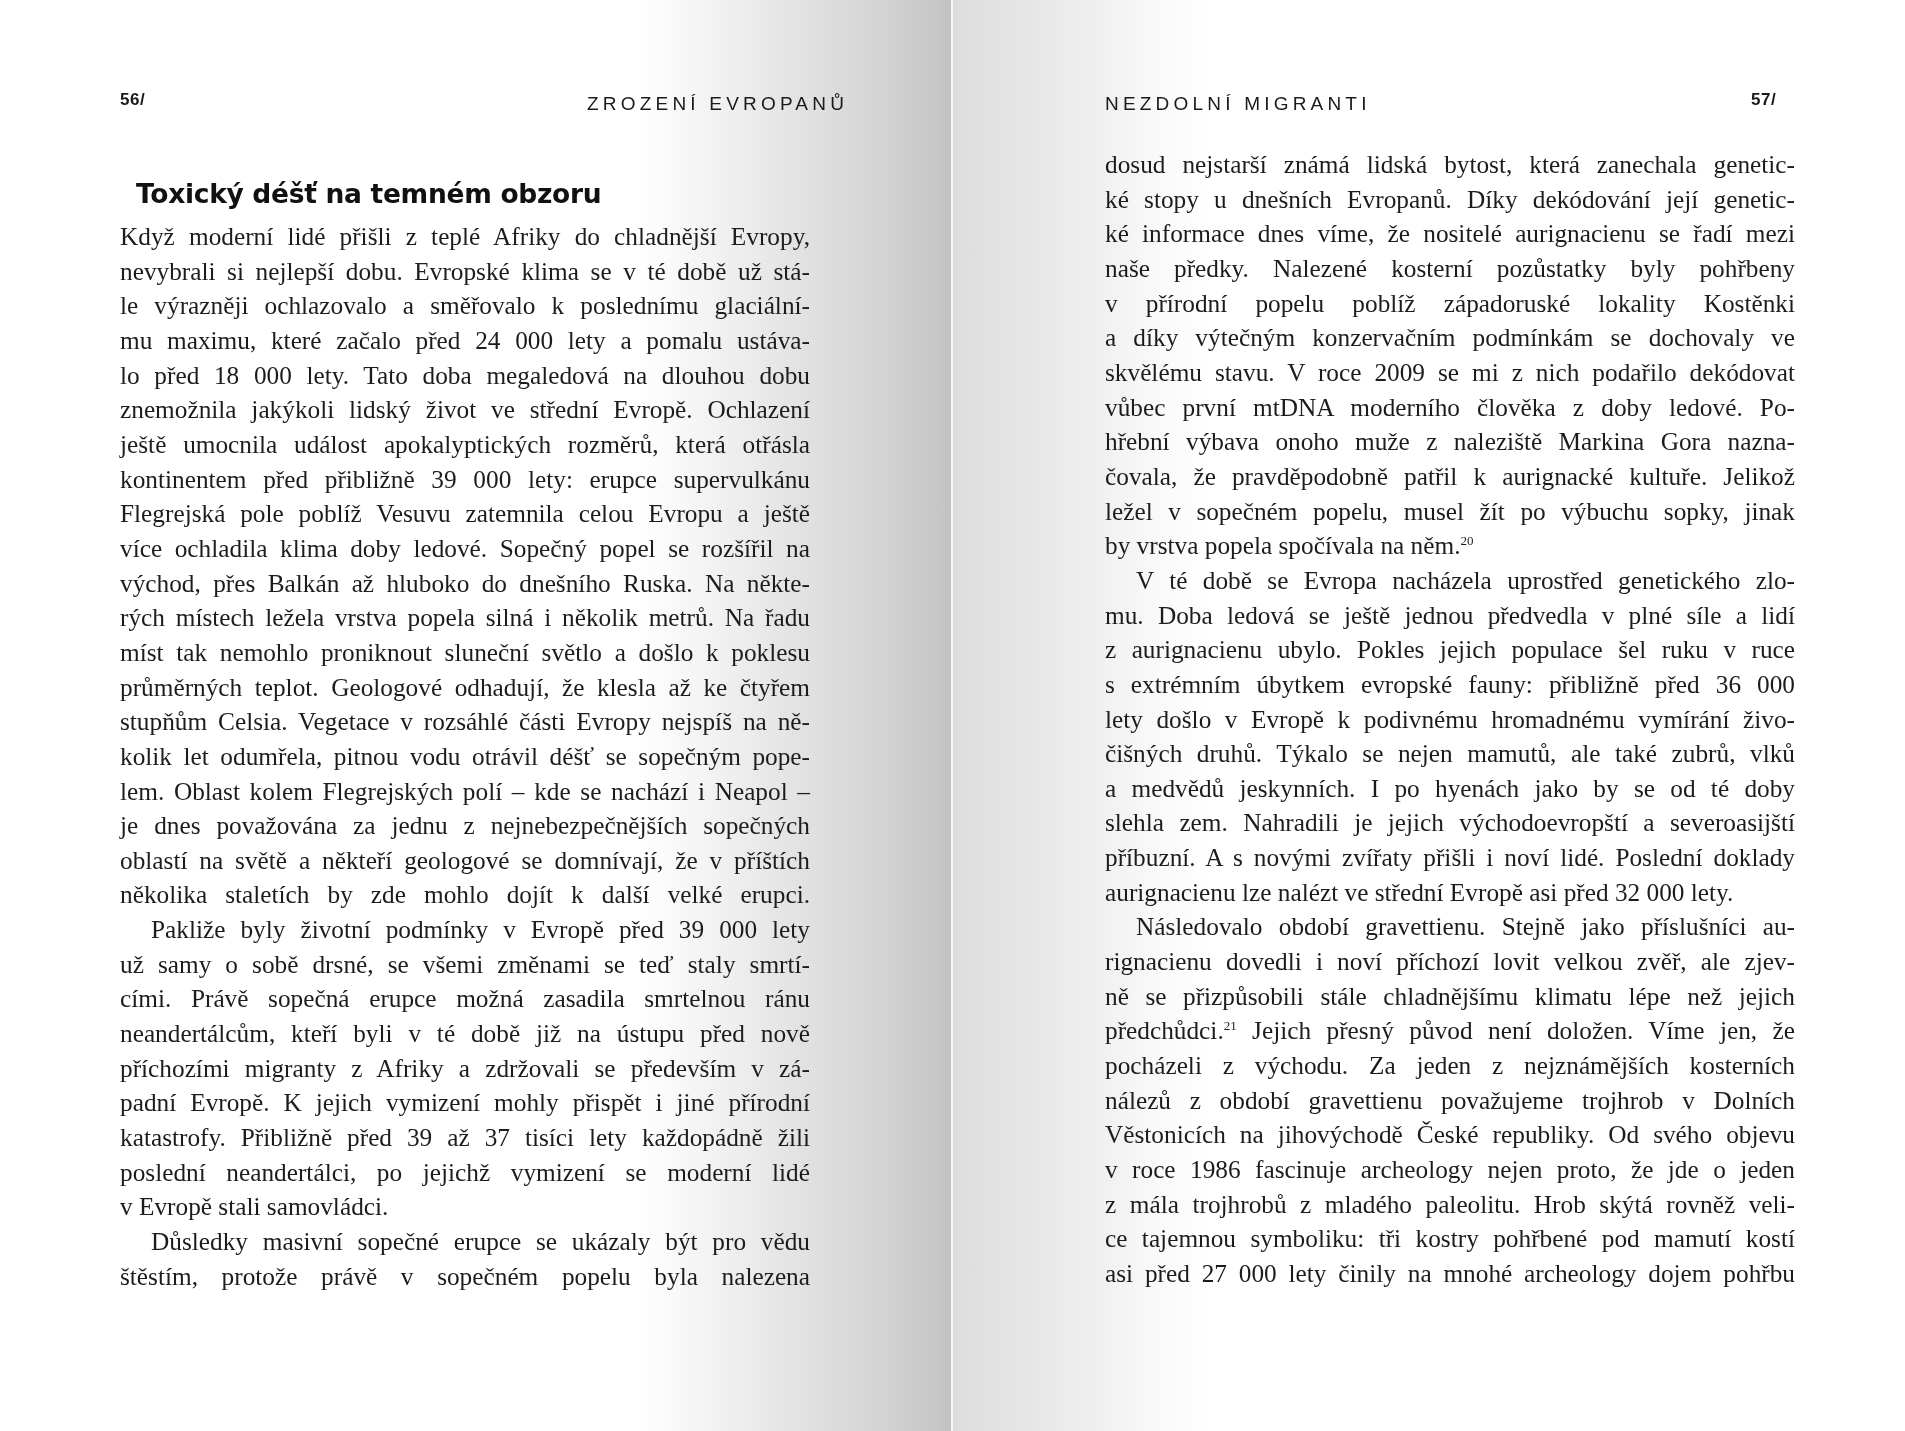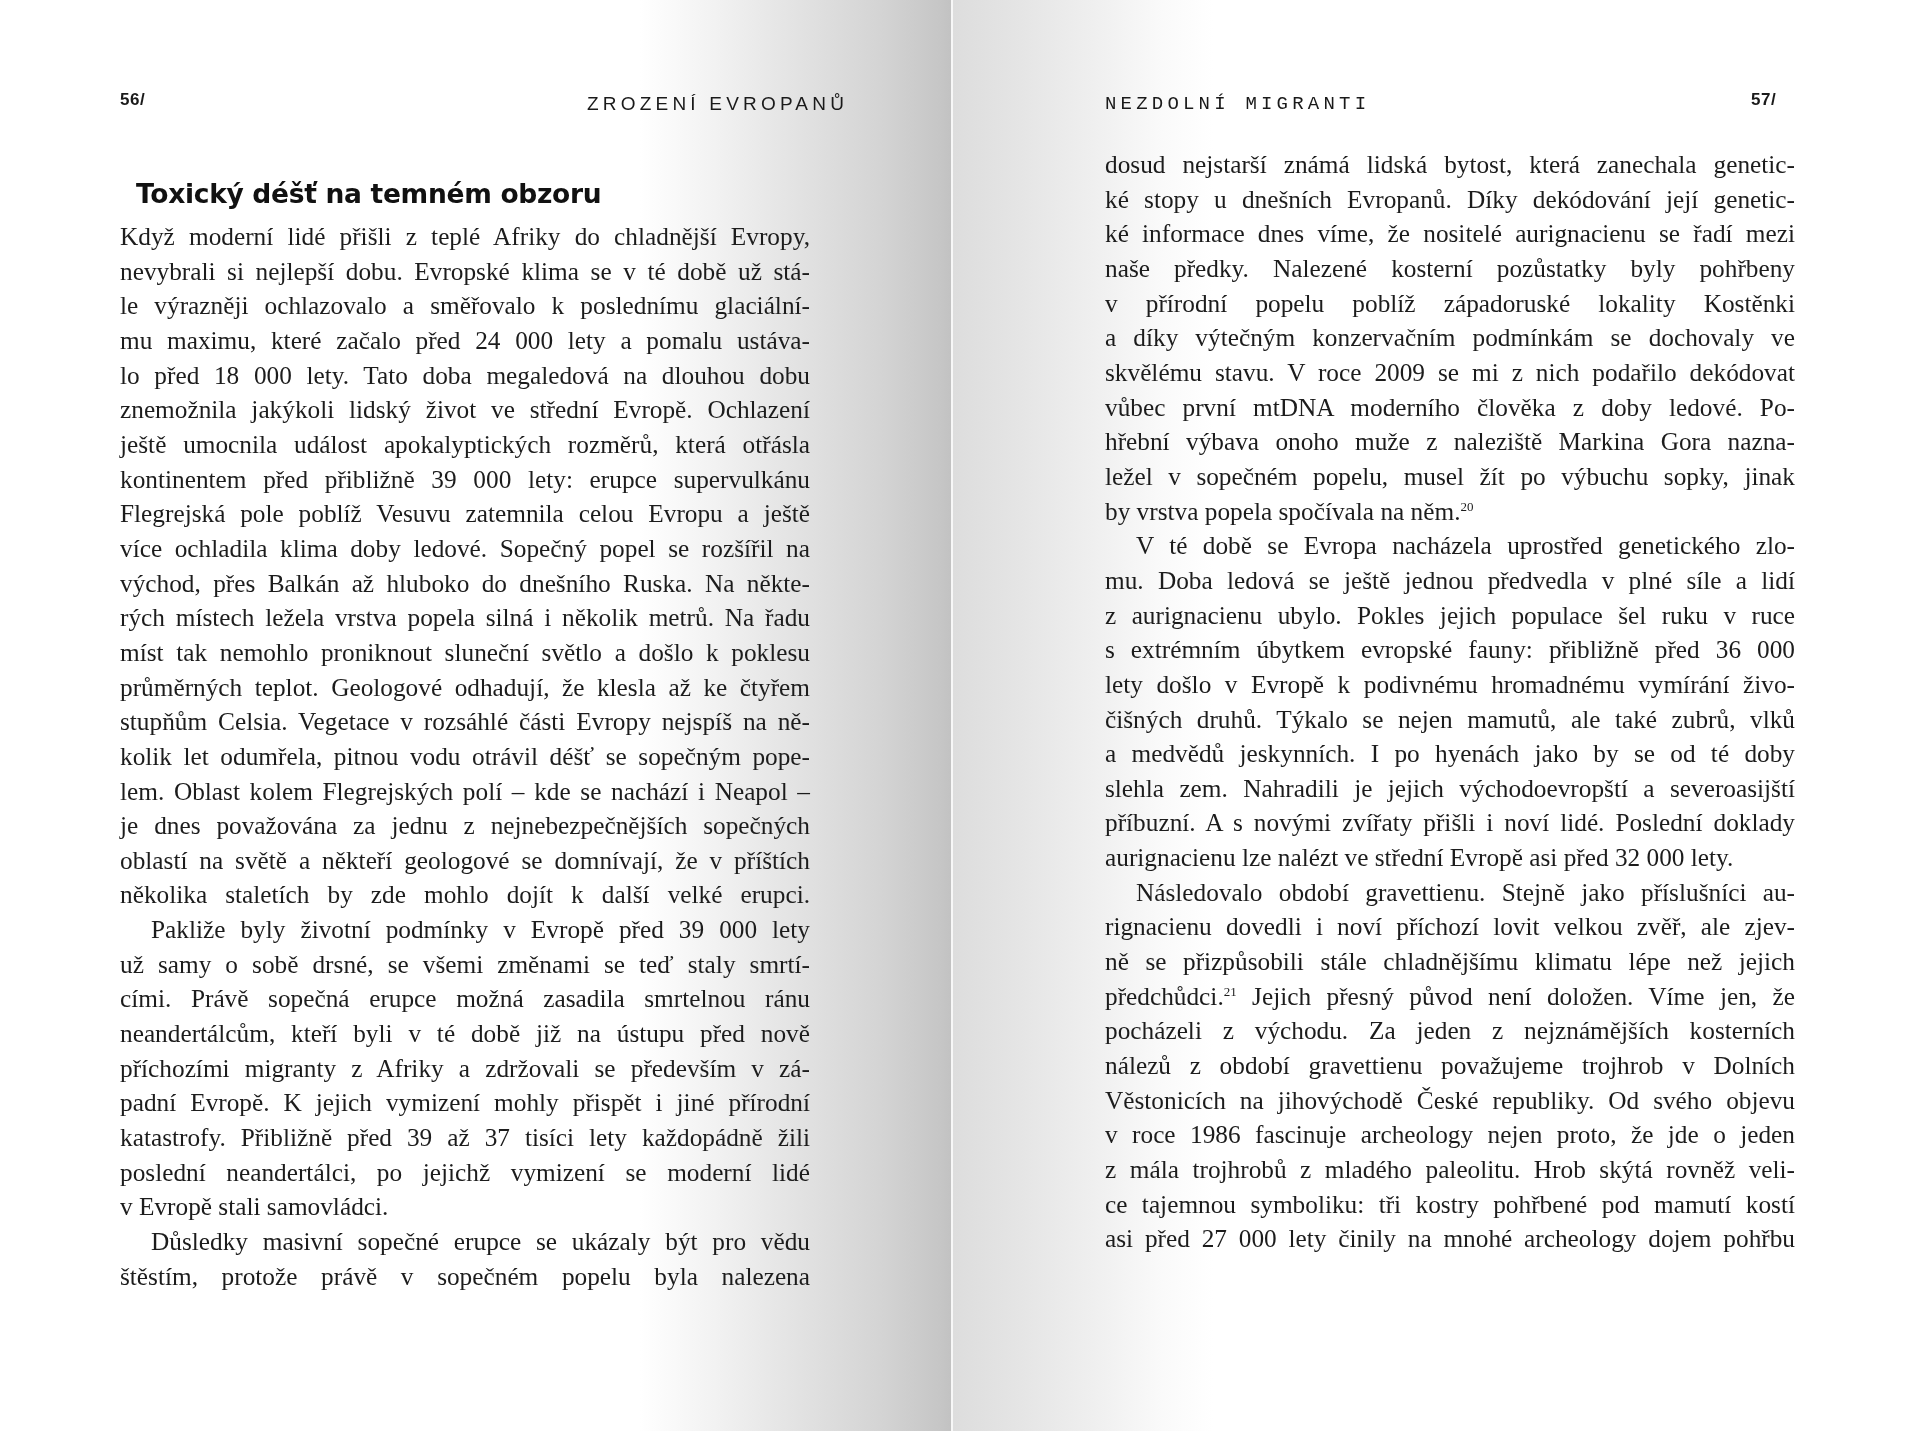--- a/index.html
+++ b/index.html
@@ -156,36 +156,37 @@
       <p class="no-indent">
         <span class="line indent">Důsledky masivní sopečné erupce se ukázaly být pro vědu</span>
         <span class="line">štěstím, protože právě v sopečném popelu byla nalezena</span>
       </p>
     </div>
   </div>
 
   <div class="spine"></div>
 
   <div class="page page-right">
-    <div class="running-head running-title" style="left:152px; top:73px;font-family:Liberation Mono, monospace;">NEZDOLNÍ MIGRANTI</div>
+    <div class="running-head running-title" style="left:152px; top:73px;">NEZDOLNÍ MIGRANTI</div>
     <div class="running-head" style="left:798px;">
       <span class="folio">57</span><span class="folio slash">/</span>
     </div>
 
     <div class="body-col" style="left:152px; top:147px;">
       <p class="no-indent">
         <span class="line">dosud nejstarší známá lidská bytost, která zanechala genetic-</span>
         <span class="line">ké stopy u dnešních Evropanů. Díky dekódování její genetic-</span>
         <span class="line">ké informace dnes víme, že nositelé aurignacienu se řadí mezi</span>
         <span class="line">naše předky. Nalezené kosterní pozůstatky byly pohřbeny</span>
         <span class="line">v přírodní popelu poblíž západoruské lokality Kostěnki</span>
         <span class="line">a díky výtečným konzervačním podmínkám se dochovaly ve</span>
         <span class="line">skvělému stavu. V roce 2009 se mi z nich podařilo dekódovat</span>
         <span class="line">vůbec první mtDNA moderního člověka z doby ledové. Po-</span>
         <span class="line">hřební výbava onoho muže z naleziště Markina Gora nazna-</span>
+        <span class="line">čovala, že pravděpodobně patřil k aurignacké kultuře. Jelikož</span>
         <span class="line">ležel v sopečném popelu, musel žít po výbuchu sopky, jinak</span>
         <span class="line last"><span>by vrstva popela spočívala na něm.</span><sup>20</sup></span>
       </p>
       <p class="no-indent">
         <span class="line indent">V té době se Evropa nacházela uprostřed genetického zlo-</span>
         <span class="line">mu. Doba ledová se ještě jednou předvedla v plné síle a lidí</span>
         <span class="line">z aurignacienu ubylo. Pokles jejich populace šel ruku v ruce</span>
         <span class="line">s extrémním úbytkem evropské fauny: přibližně před 36 000</span>
         <span class="line">lety došlo v Evropě k podivnému hromadnému vymírání živo-</span>
         <span class="line">čišných druhů. Týkalo se nejen mamutů, ale také zubrů, vlků</span>

